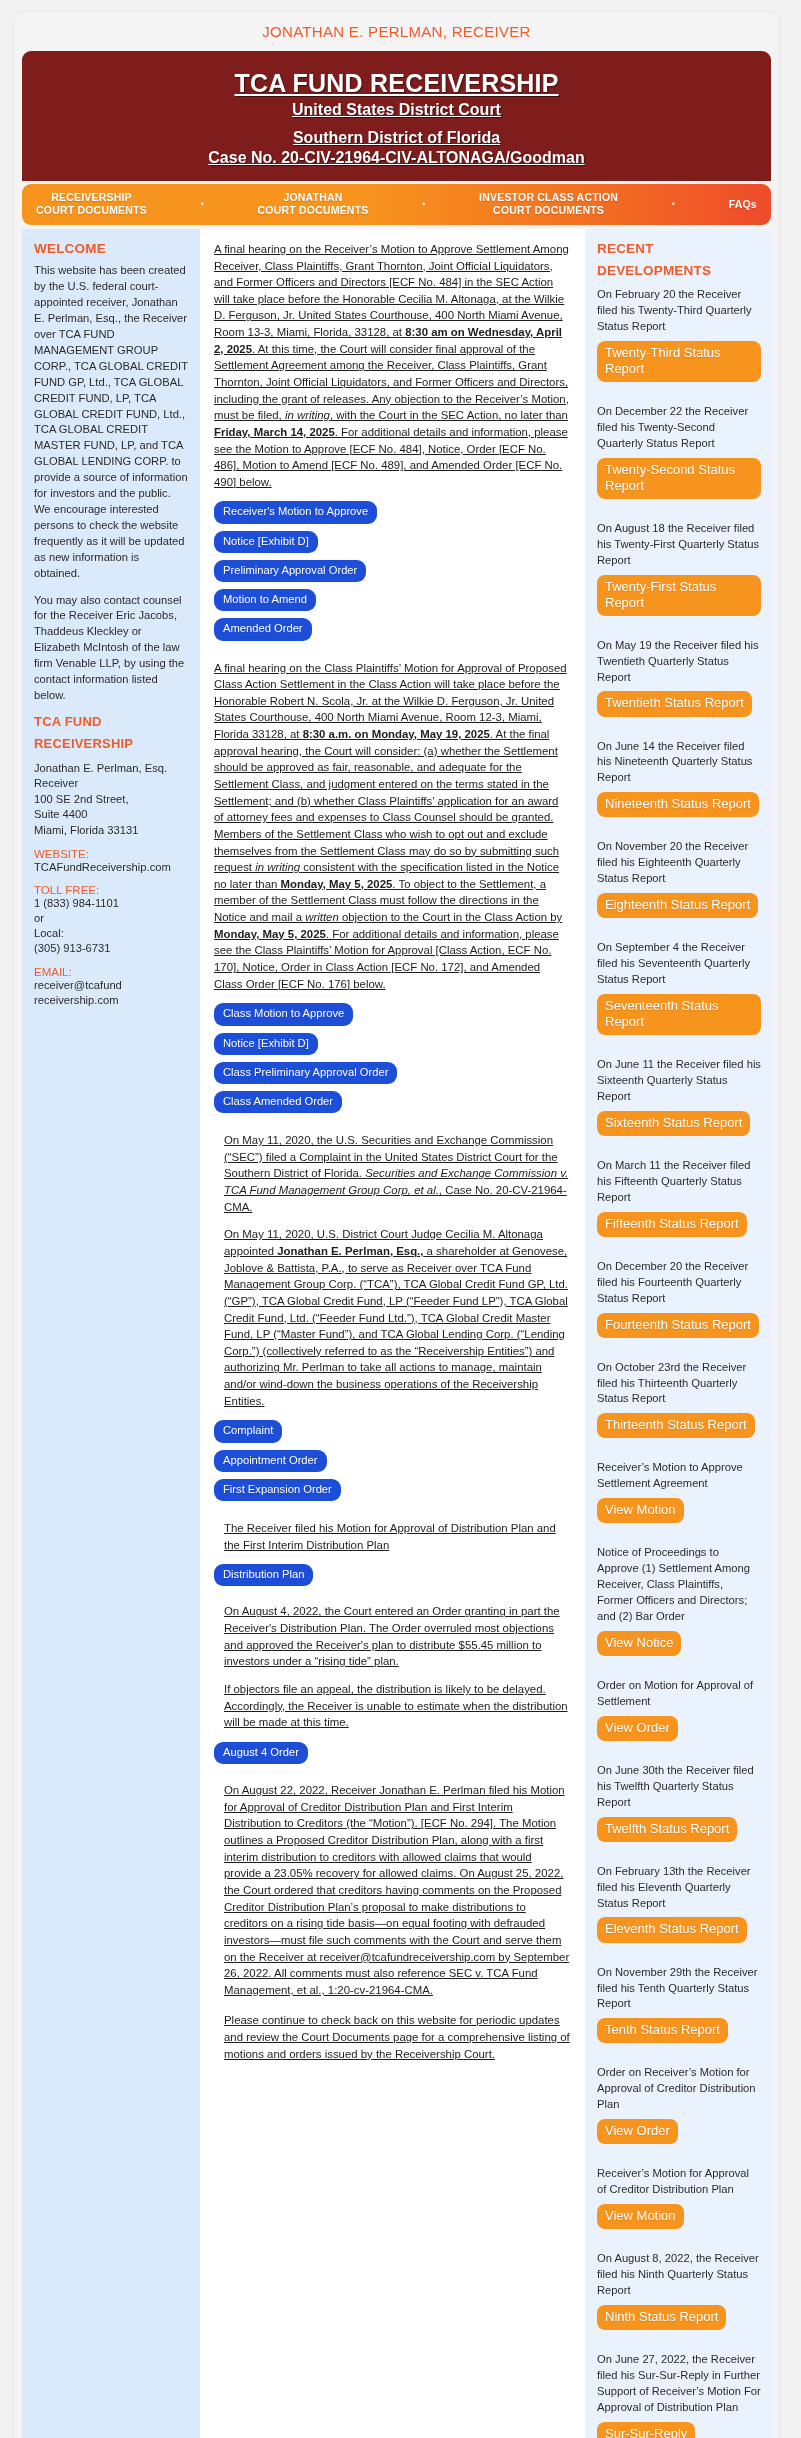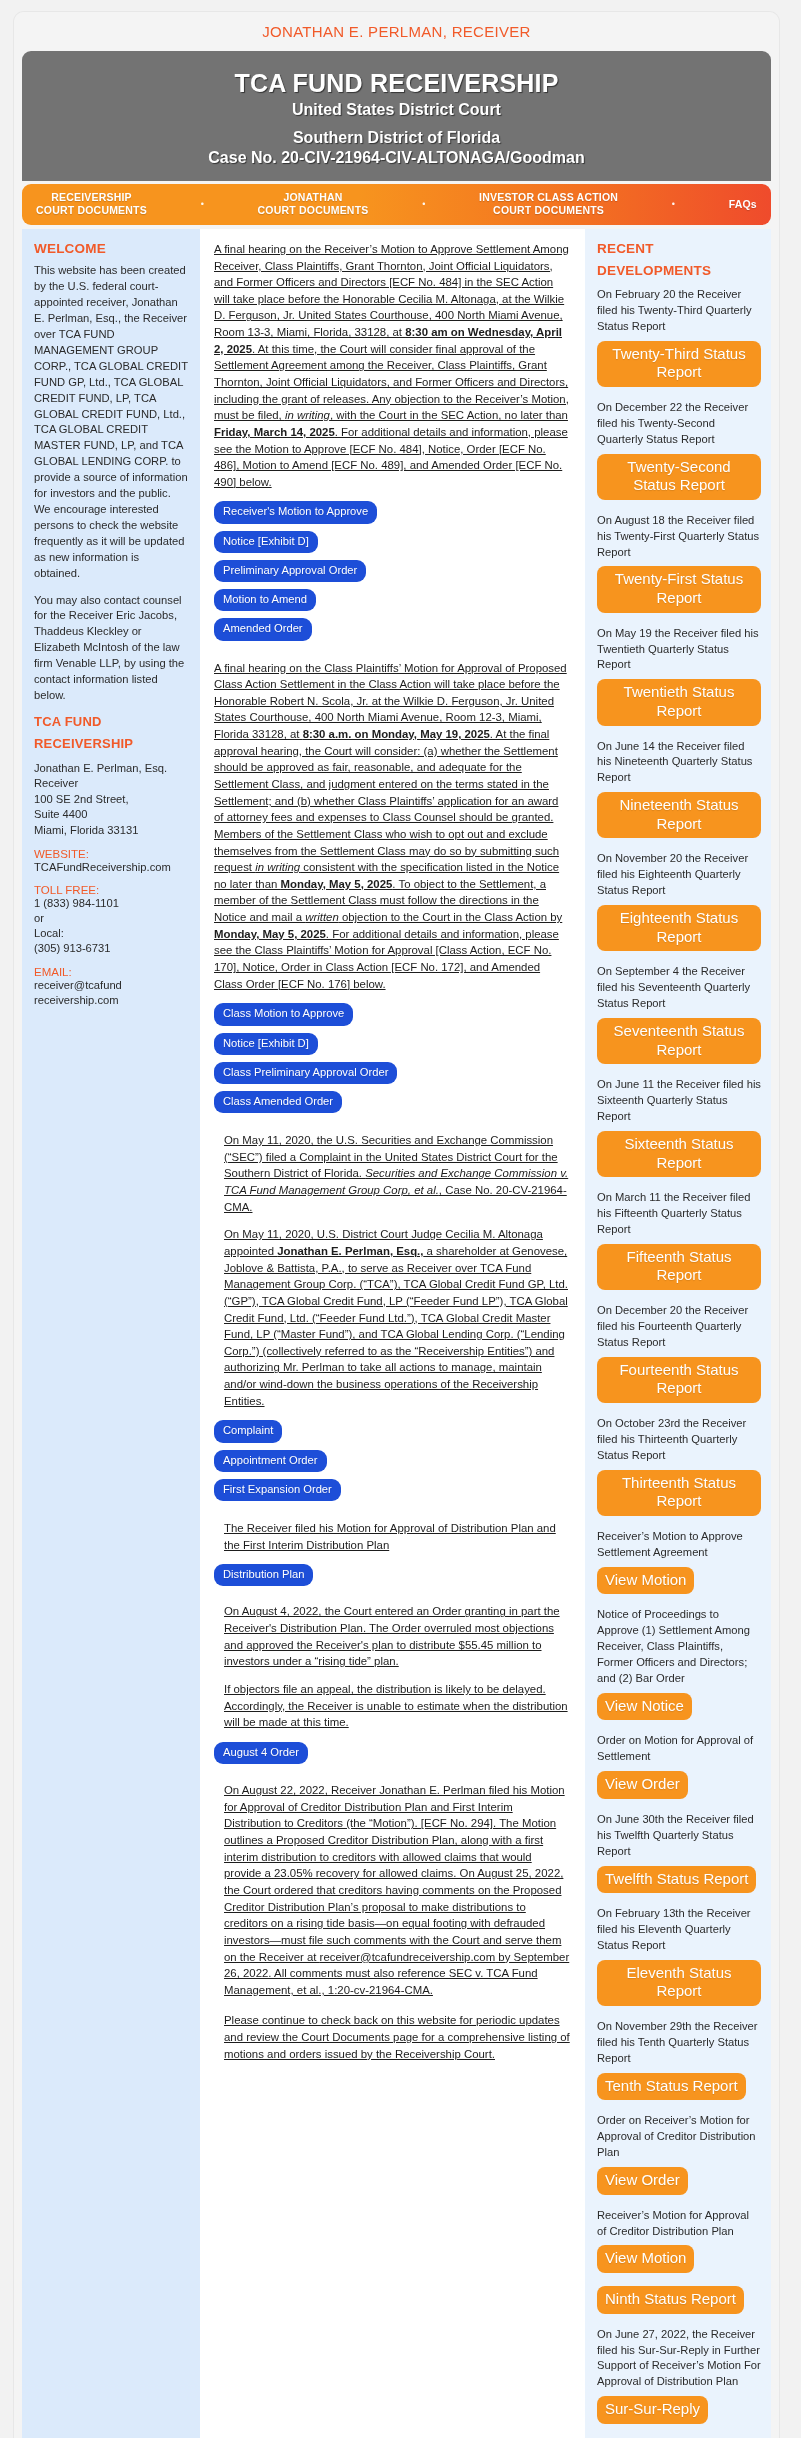--- a/index.html
+++ b/index.html
@@ -33,27 +33,28 @@
   }
   .topbar-title {
     color: #f15a29;
     font-size: 15px;
     letter-spacing: .3px;
     font-weight: 400;
   }
 
   
   .header {
-    background: #737373;
+    background: #7f1d1d;
     border-radius: 9px 9px 0 0;
     margin: 0 8px;
     padding: 17px 10px 14px 10px;
     text-align: center;
     color: #ffffff;
     text-shadow: 1px 1px 1px rgba(0,0,0,.55);
+    text-decoration: underline;
   }
   .header-l1 { font-size: 25px; font-weight: bold; letter-spacing: .2px; line-height: 1.2; }
   .header-l2 { font-size: 16px; font-weight: bold; margin-top: 3px; }
   .header-l3 { font-size: 16px; font-weight: bold; margin-top: 10px; }
   .header-l4 { font-size: 16px; font-weight: bold; margin-top: 2px; }
 
   
   .navwrap {
     margin: 0 8px;
     padding: 0;
@@ -169,28 +170,27 @@
   .rd-p {
     font-size: 11.2px;
     color: #2b2b2b;
     line-height: 1.42;
     margin: 0 0 6px 0;
   }
   .rd-btn {
     display: inline-block;
     background: #f7941e;
     color: #ffffff;
-    font-size: 15px;
+    font-size: 13px;
     line-height: 1.24;
     padding: 4px 8px 5px 8px;
     border-radius: 8px;
-    margin: 0 0 13px 0;
+    margin: 0 0 22px 0;
     cursor: pointer;
     text-shadow: 0 1px 1px rgba(0,0,0,.12);
-    text-align: center;
   }
 
   .footer-strip {
     height: 12px;
     background: #0e2f52;
     margin: 0 8px 0 8px;
     border-radius: 0 0 9px 9px;
   }
   .grayline { height: 3px; background: #cfcfcf; margin: 0 8px; }
 </style>
@@ -332,21 +332,21 @@
           <div><div class="rd-p">On December 20 the Receiver filed his Fourteenth Quarterly Status Report</div><span class="rd-btn">Fourteenth Status Report</span></div>
           <div><div class="rd-p">On October 23rd the Receiver filed his Thirteenth Quarterly Status Report</div><span class="rd-btn">Thirteenth Status Report</span></div>
           <div><div class="rd-p">Receiver’s Motion to Approve Settlement Agreement</div><span class="rd-btn">View Motion</span></div>
           <div><div class="rd-p">Notice of Proceedings to Approve (1) Settlement Among Receiver, Class Plaintiffs, Former Officers and Directors; and (2) Bar Order</div><span class="rd-btn">View Notice</span></div>
           <div><div class="rd-p">Order on Motion for Approval of Settlement</div><span class="rd-btn">View Order</span></div>
           <div><div class="rd-p">On June 30th the Receiver filed his Twelfth Quarterly Status Report</div><span class="rd-btn">Twelfth Status Report</span></div>
           <div><div class="rd-p">On February 13th the Receiver filed his Eleventh Quarterly Status Report</div><span class="rd-btn">Eleventh Status Report</span></div>
           <div><div class="rd-p">On November 29th the Receiver filed his Tenth Quarterly Status Report</div><span class="rd-btn">Tenth Status Report</span></div>
           <div><div class="rd-p">Order on Receiver’s Motion for Approval of Creditor Distribution Plan</div><span class="rd-btn">View Order</span></div>
           <div><div class="rd-p">Receiver’s Motion for Approval of Creditor Distribution Plan</div><span class="rd-btn">View Motion</span></div>
-          <div><span class="rd-btn">Ninth Status Report</span></div>
+          <div><div class="rd-p">On August 8, 2022, the Receiver filed his Ninth Quarterly Status Report</div><span class="rd-btn">Ninth Status Report</span></div>
           <div><div class="rd-p">On June 27, 2022, the Receiver filed his Sur-Sur-Reply in Further Support of Receiver’s Motion For Approval of Distribution Plan</div><span class="rd-btn">Sur-Sur-Reply</span></div>
         </div>
       </div>
 
     </div>
 
     <div class="grayline"></div>
     <div class="footer-strip"></div>
 
   </div>

